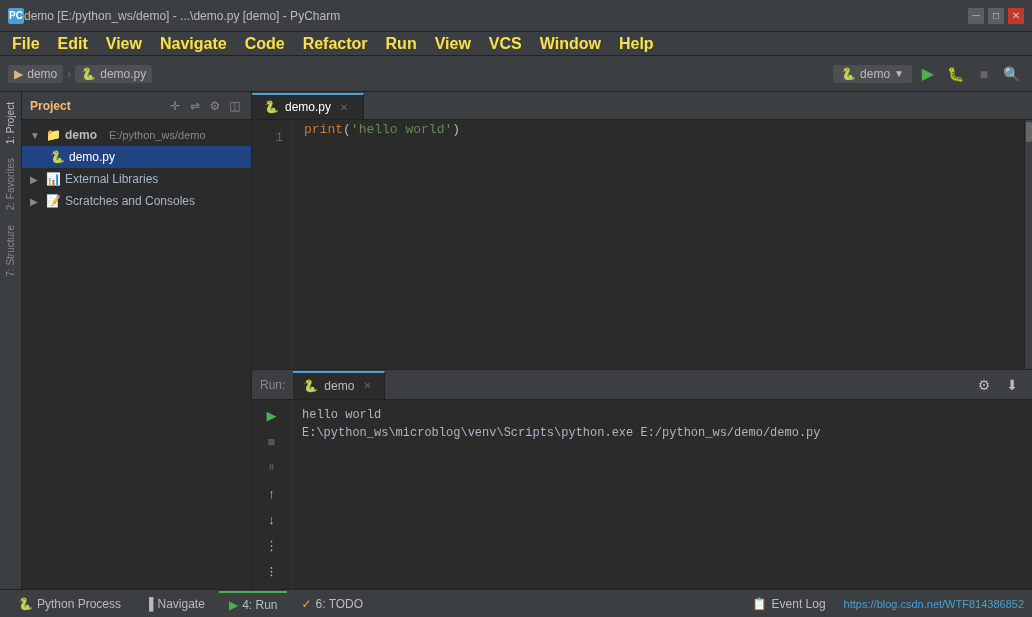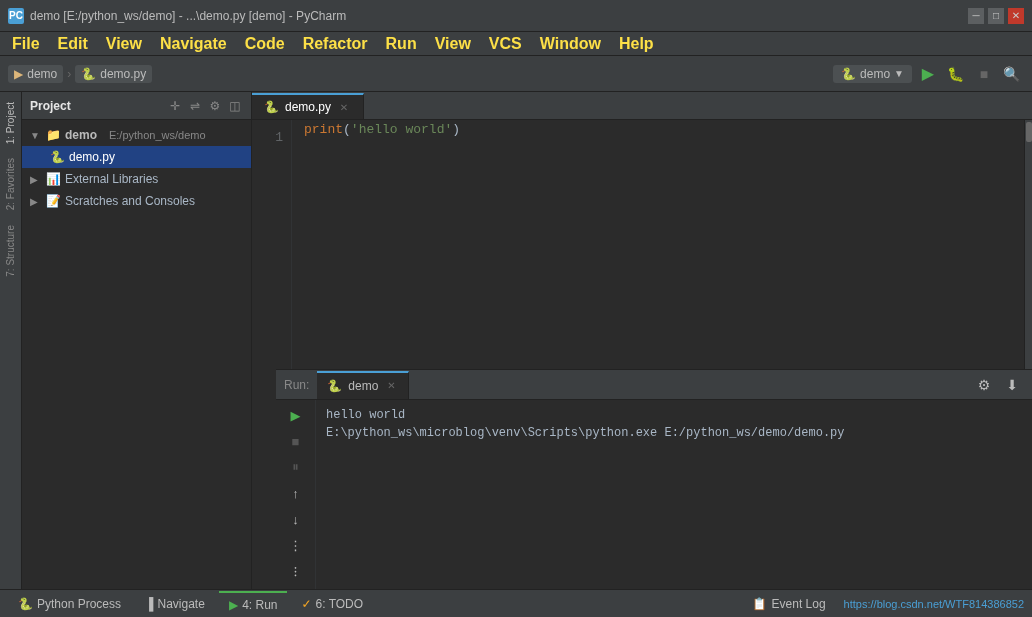--- a/index.html
+++ b/index.html
@@ -19,21 +19,21 @@
       height: 32px;
       display: flex;
       align-items: center;
       justify-content: space-between;
       padding: 0 8px;
       border-bottom: 1px solid #222;
     }
     .title-bar-left {
       display: flex;
       align-items: center;
-      gap: 6px;
+      gap: 0;
       font-size: 12px;
       color: #bbb;
     }
     .title-bar-icon {
       width: 16px;
       height: 16px;
       background: #4a9fd5;
       border-radius: 2px;
       display: flex; align-items: center; justify-content: center;
       font-size: 10px; color: white; font-weight: bold;
@@ -162,21 +162,21 @@
       height: 28px;
       background: #3c3f41;
       display: flex;
       align-items: center;
       padding: 0 8px;
       gap: 6px;
       border-bottom: 1px solid #222;
     }
     .tree-header-title {
       font-size: 12px;
-      color: #e5e5e5;
+      color: #fdba74;
       font-weight: bold;
       flex: 1;
     }
     .tree-header-icons {
       display: flex; gap: 4px;
     }
     .tree-icon-btn {
       width: 16px; height: 16px;
       display: flex; align-items: center; justify-content: center;
       cursor: pointer; color: #888; font-size: 12px;
@@ -291,21 +291,20 @@
       border-radius: 2px;
     }
 
     
     .bottom-panel {
       height: 220px;
       border-top: 1px solid #222;
       background: #2b2b2b;
       display: flex;
       flex-direction: column;
-      margin-left: 24px;
     }
     .panel-tabs-bar {
       height: 30px;
       background: #3c3f41;
       display: flex;
       align-items: center;
       padding: 0 8px;
       border-bottom: 1px solid #222;
     }
     .run-label {

